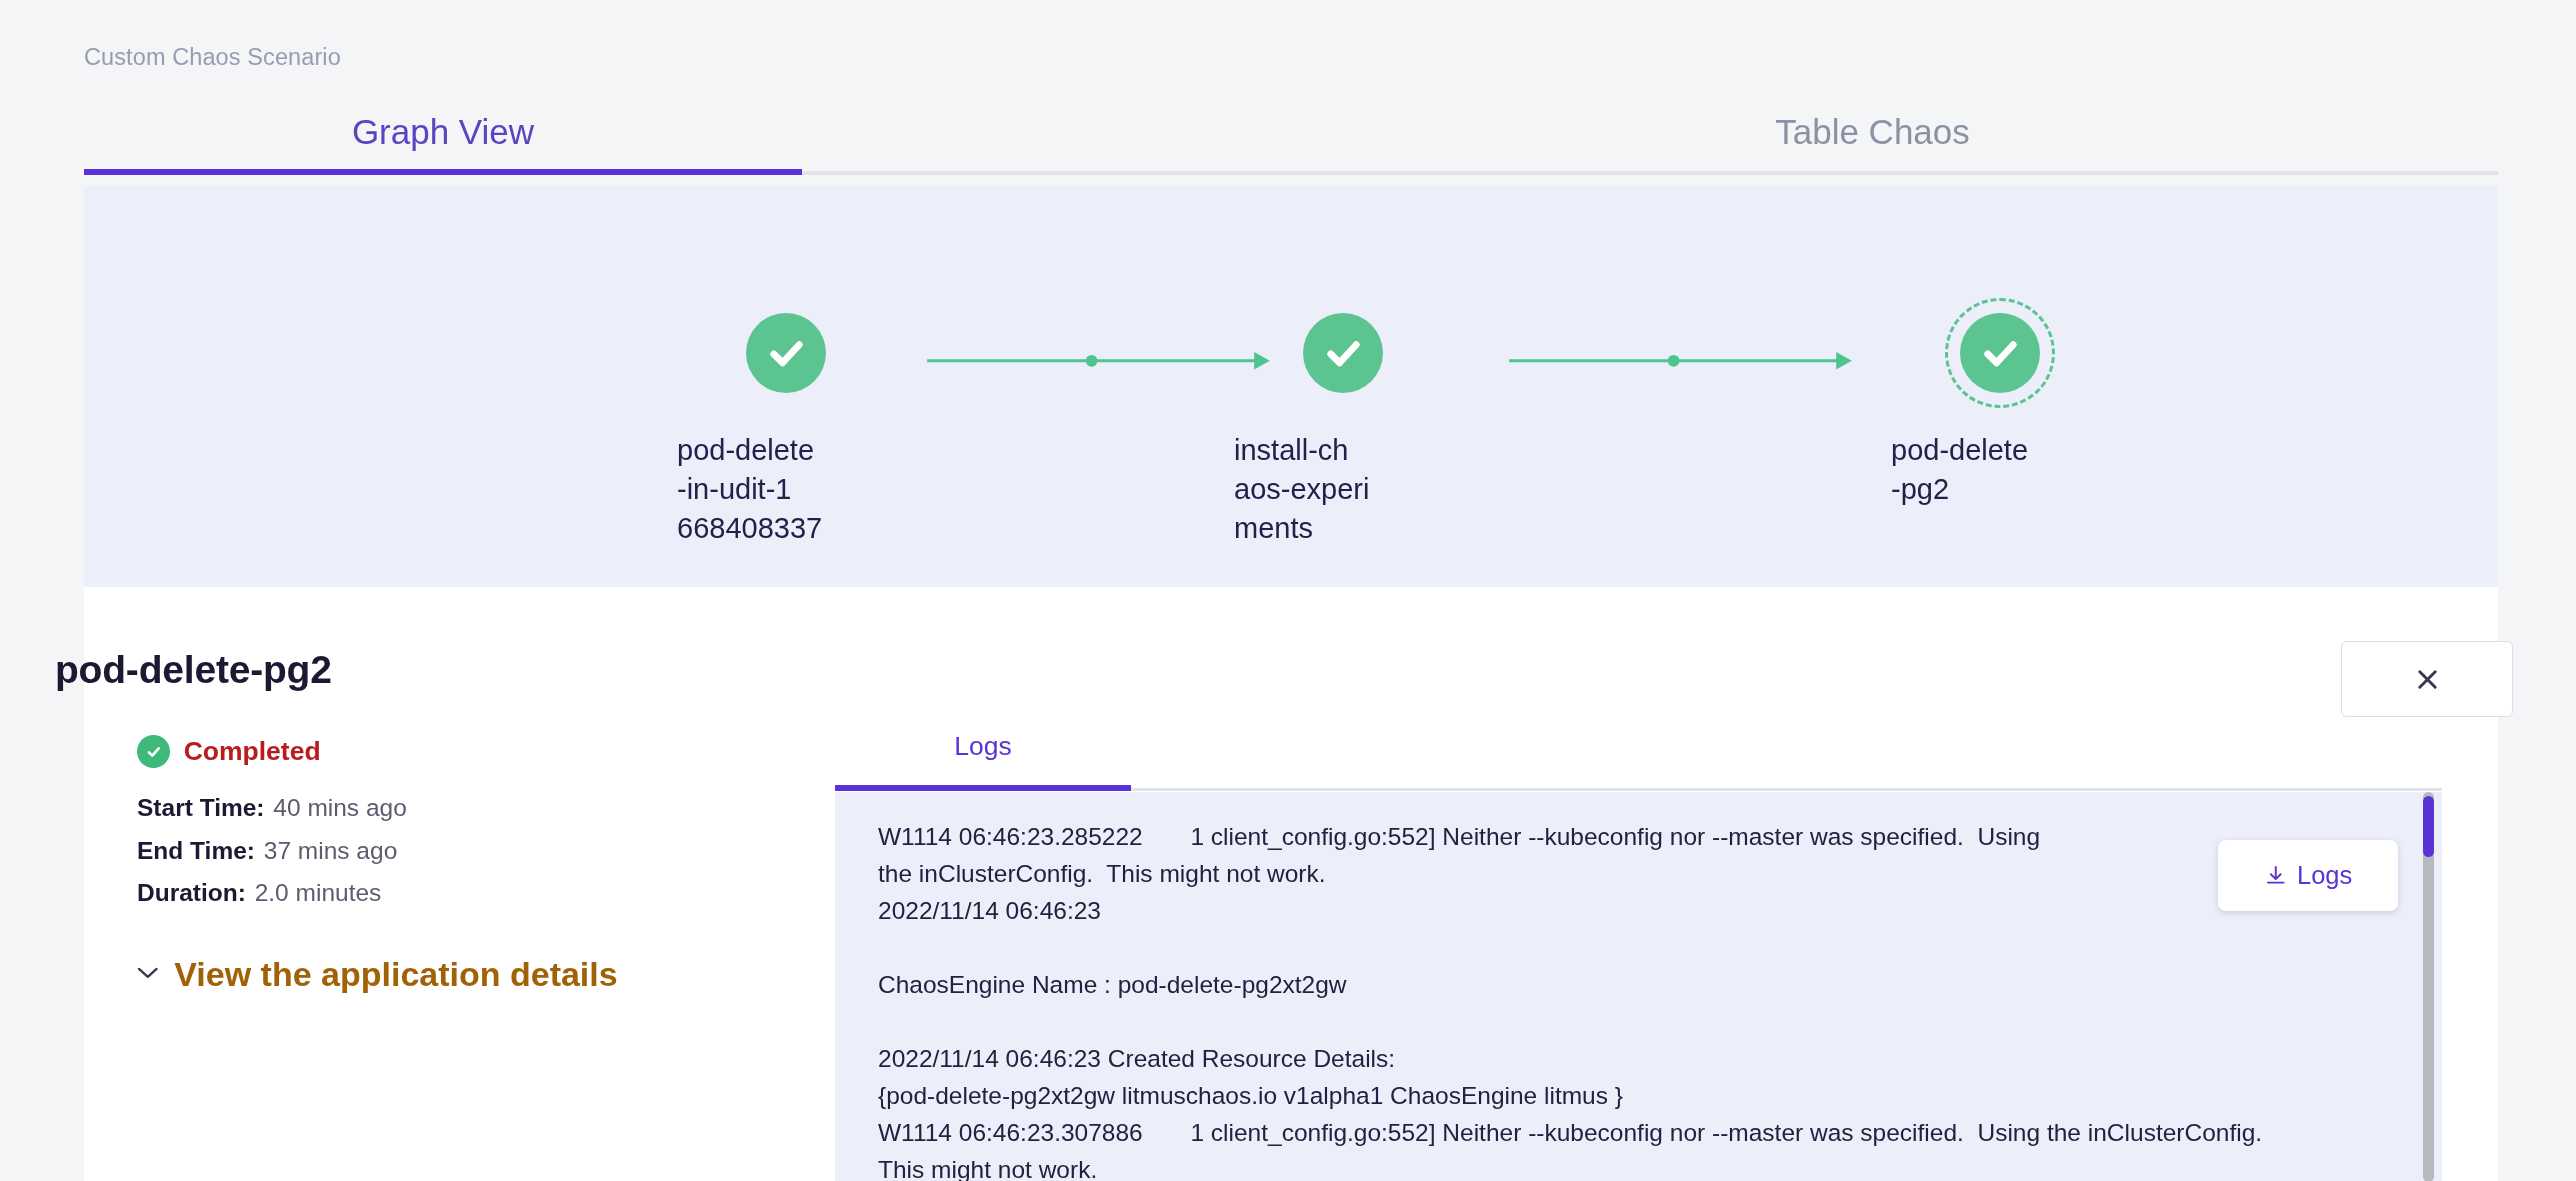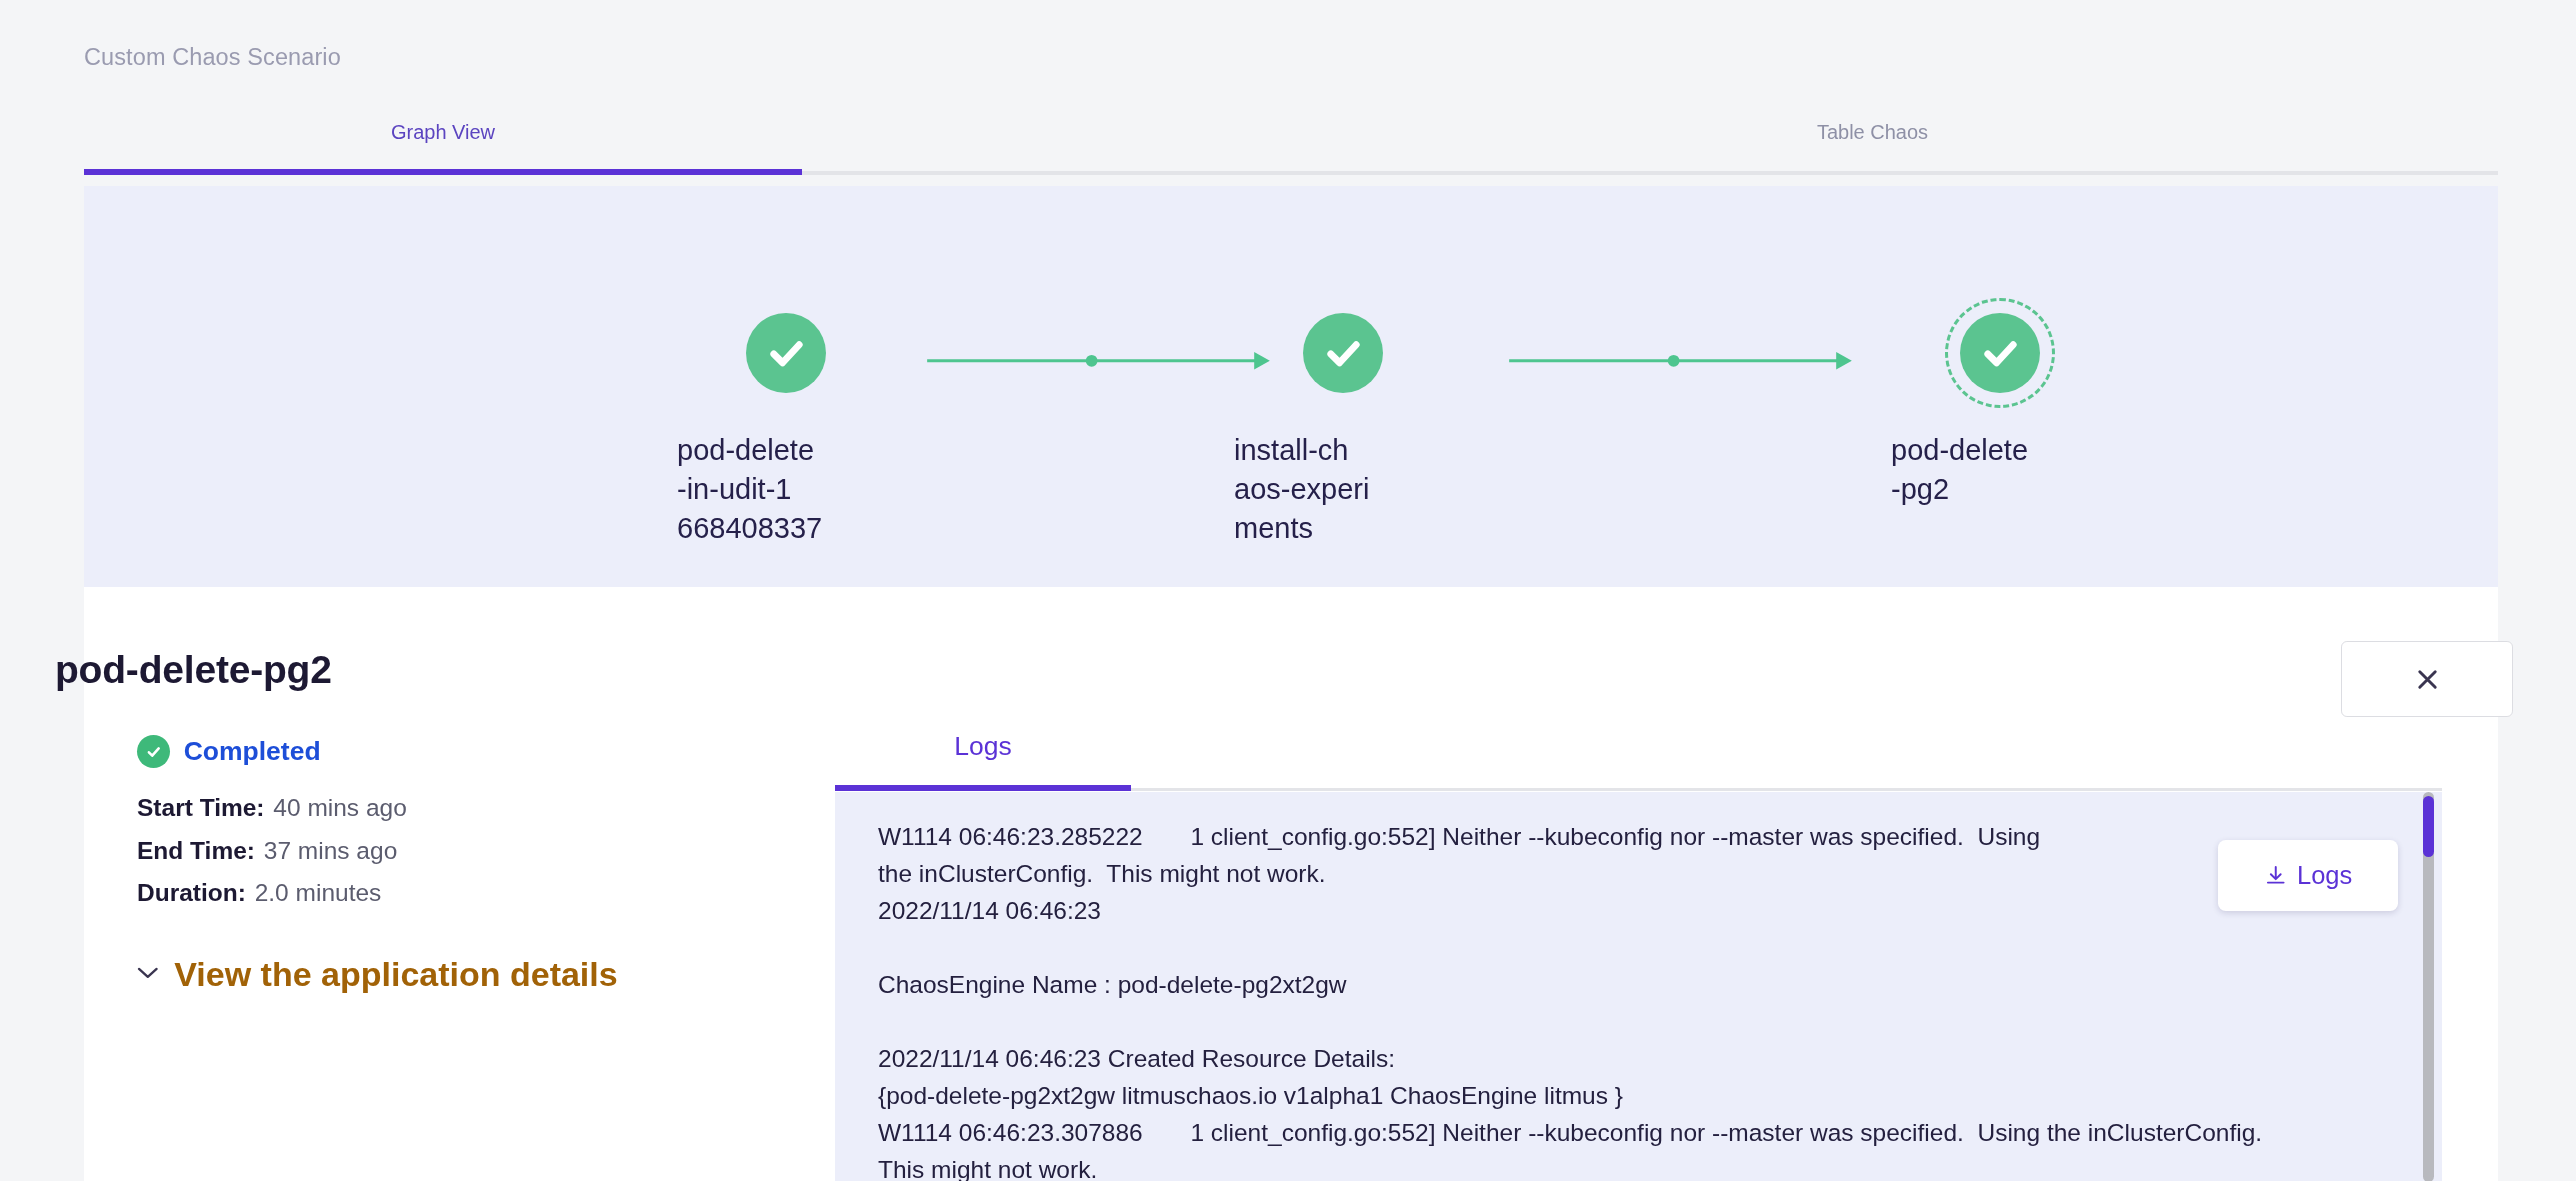--- a/index.html
+++ b/index.html
@@ -26,21 +26,21 @@
   
   .top-tabs {
     position: absolute;
     left: 84px; top: 93px;
     width: 2414px; height: 82px;
   }
   .top-tab {
     position: absolute;
     top: 0; height: 78px;
     display: flex; align-items: center; justify-content: center;
-    font-size: 20px;
+    font-size: 35px;
     cursor: pointer;
     user-select: none;
     text-align: center;
   }
   .top-tab.t0 { left: 0; width: 718px; color: #5b44c0; }
   .top-tab.t1 { left: 1514px; width: 549px; color: #8e90a6; }
   .top-tabs-track {
     position: absolute; left: 0; bottom: 0;
     width: 2414px; height: 3.9px; background: #e3e4e8;
   }
@@ -133,21 +133,21 @@
     display: flex; align-items: center; gap: 13.7px;
   }
   .status-badge-icon {
     width: 33px; height: 33px;
     border-radius: 50%;
     background: #3eb97a;
     display: flex; align-items: center; justify-content: center;
   }
   .status-text {
     font-size: 26.5px; font-weight: bold;
-    color: #1d4ed8;
+    color: #b91c1c;
   }
 
   .meta-list {
     position: absolute;
     left: 137px; top: 794px;
     display: flex; flex-direction: column; gap: 14.7px;
   }
   .meta-row { font-size: 24.5px; color: #5b5c6e; }
   .meta-row b { color: #1d1933; font-weight: bold; }
   .meta-row span.val { color: #5b5c6e; margin-left: 8.8px; }

